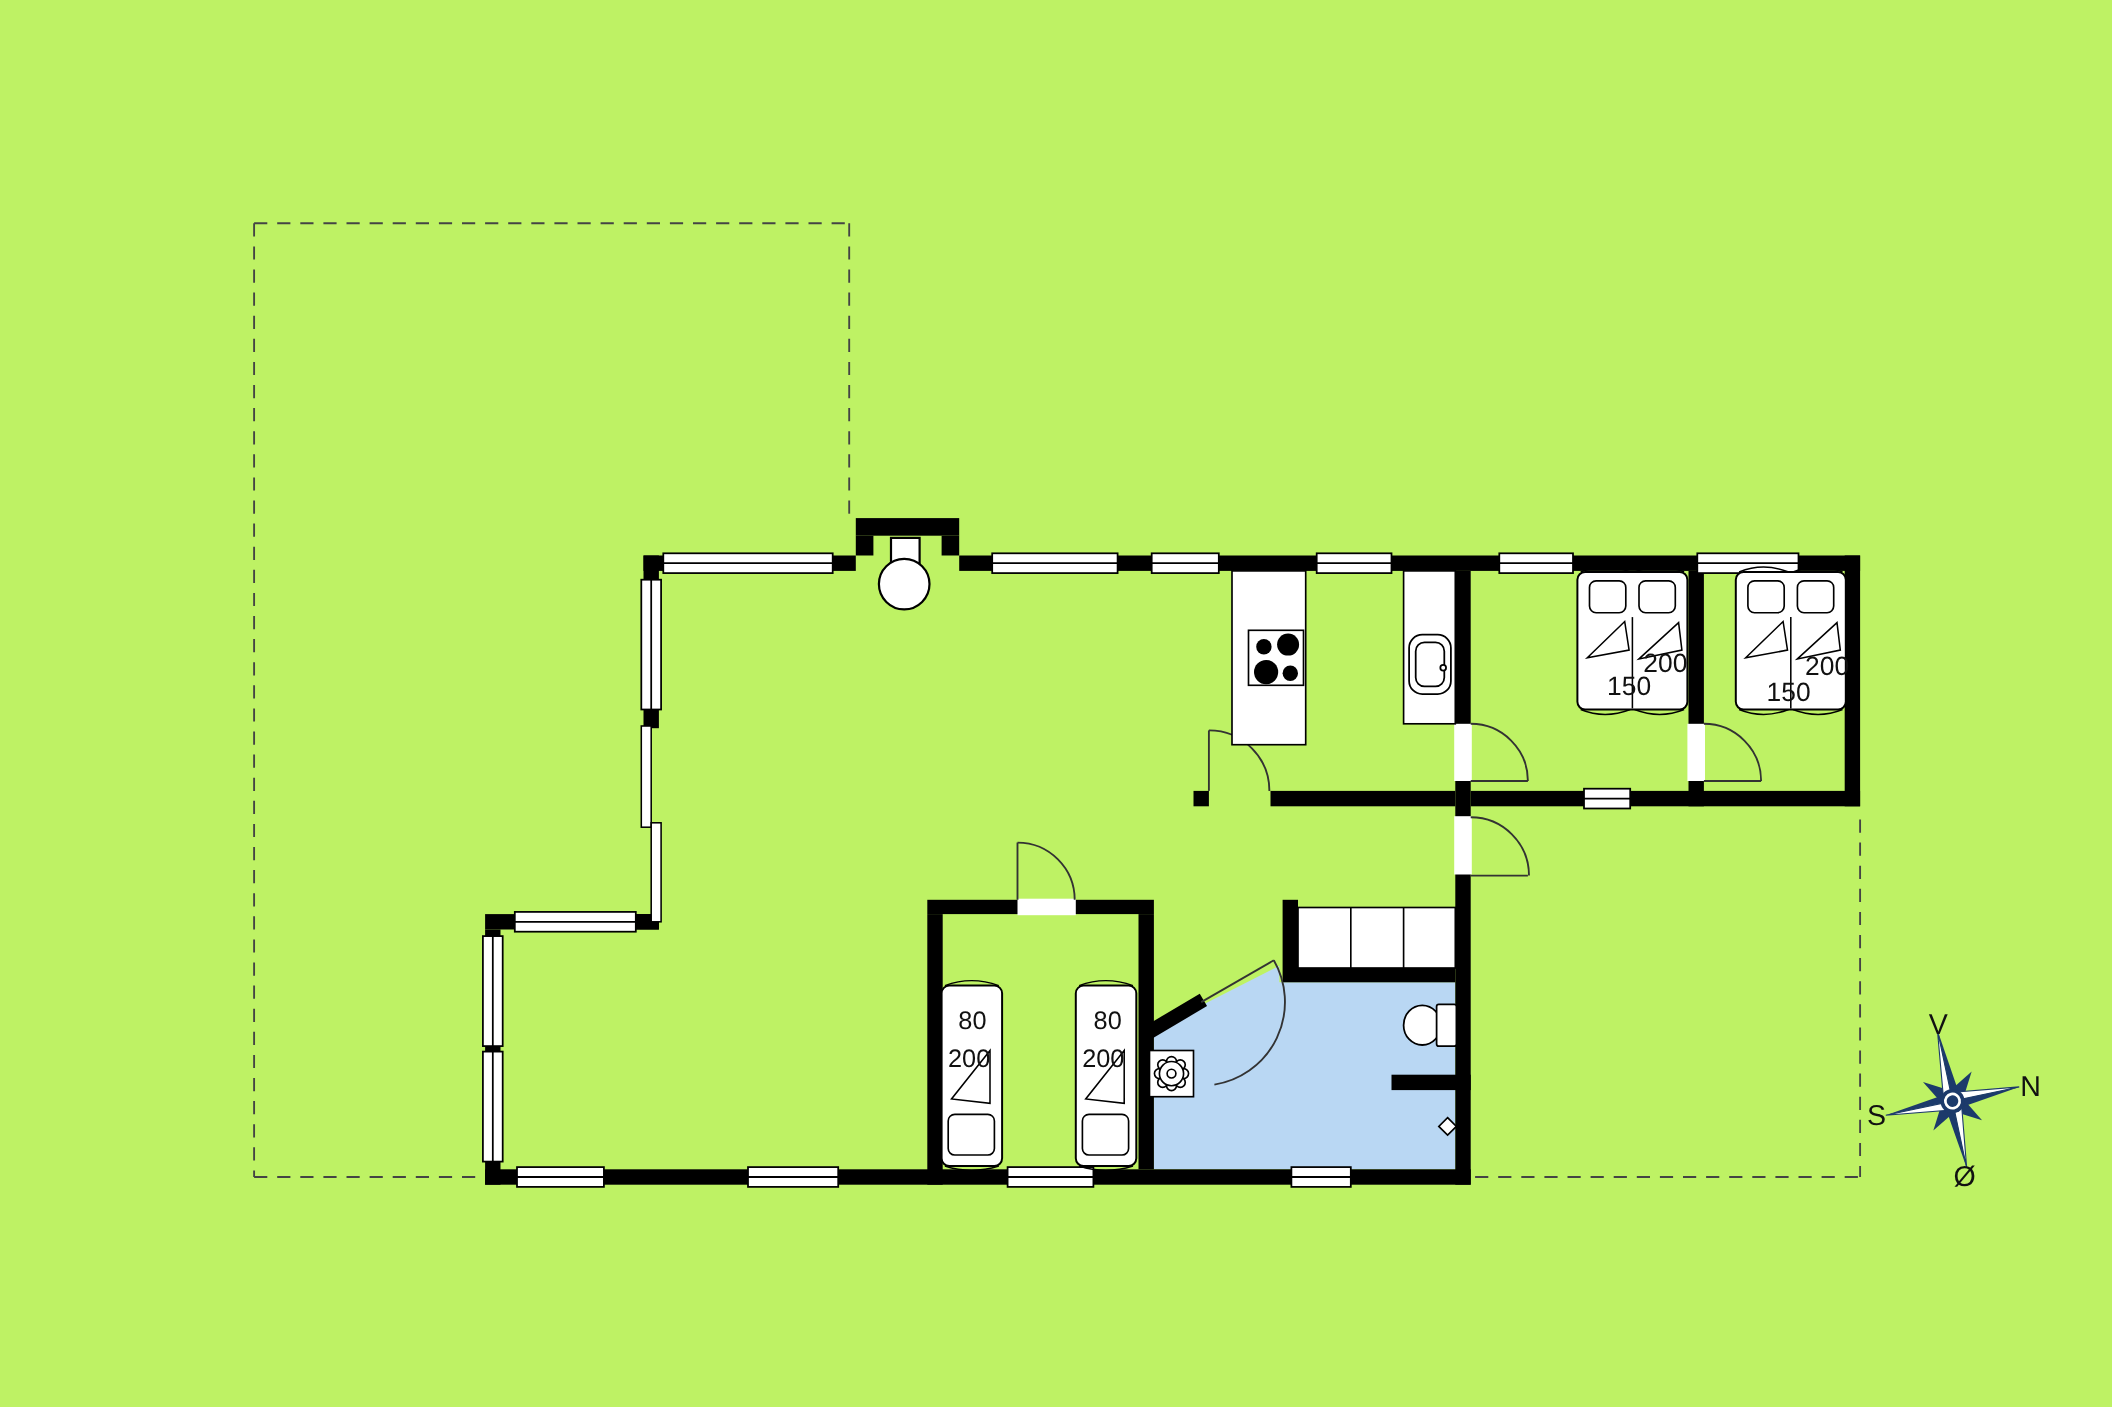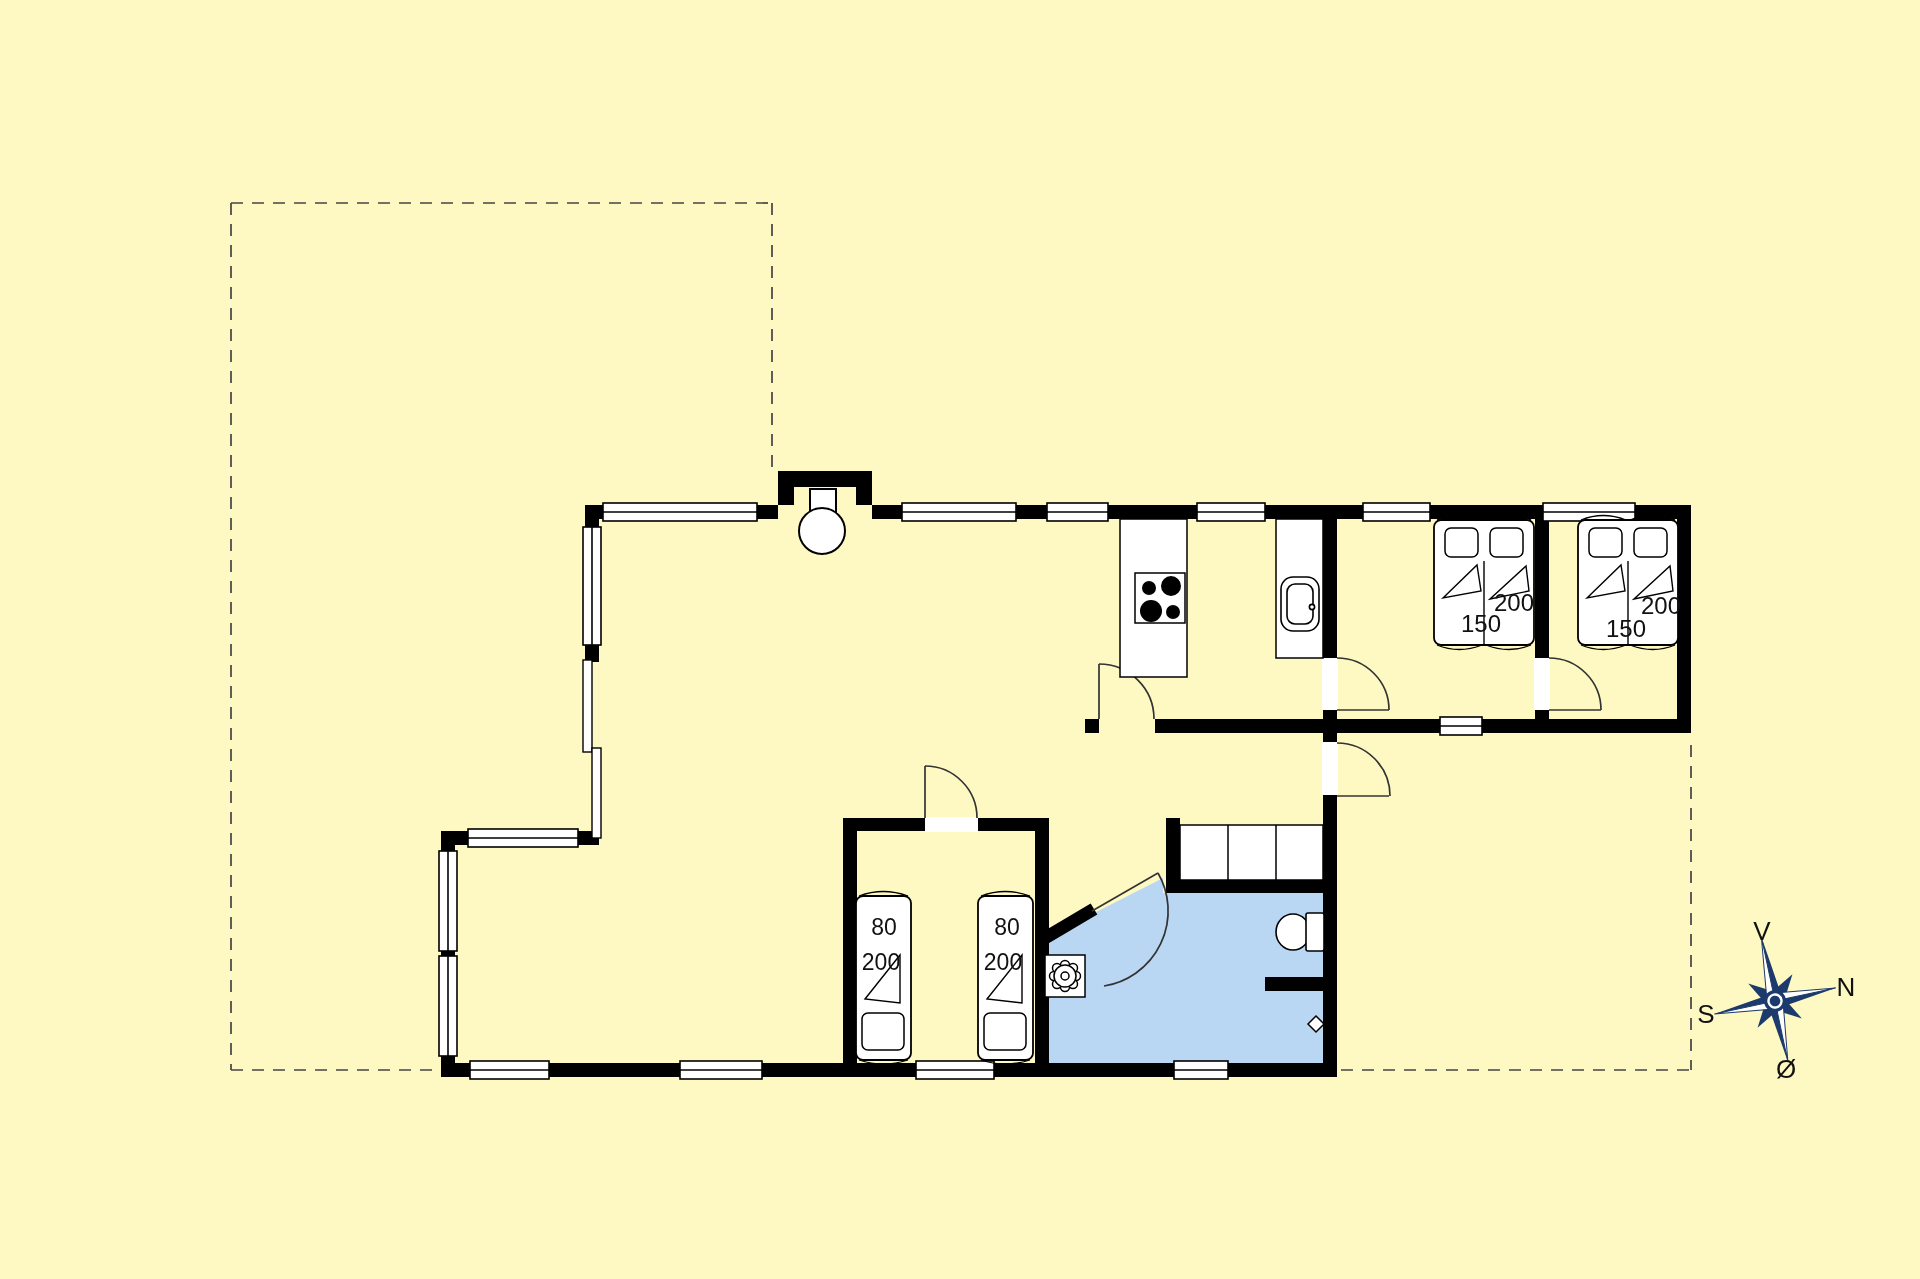--- a/index.html
+++ b/index.html
@@ -1,16 +1,16 @@
 <!DOCTYPE html>
 <html><head>
 <meta charset="utf-8">
 <style>
   html,body{margin:0;padding:0;background:#fff;}
-  .stage{position:relative;width:1920px;height:1279px;background:#fef9c3;overflow:hidden;}
+  .stage{position:relative;width:1920px;height:1279px;background:#bef264;overflow:hidden;}
   .t{font-family:"Liberation Sans","DejaVu Sans",sans-serif;fill:#111;}
   svg{display:block;}
 </style>
 </head>
 <body>
 
 <div class="stage">
 <svg width="1920" height="1279" viewBox="0 0 1920 1279">
 
   <polygon points="1049,936 1163,878 1163,893 1323,893 1323,1063 1049,1063" fill="#b9d7f3"></polygon>

